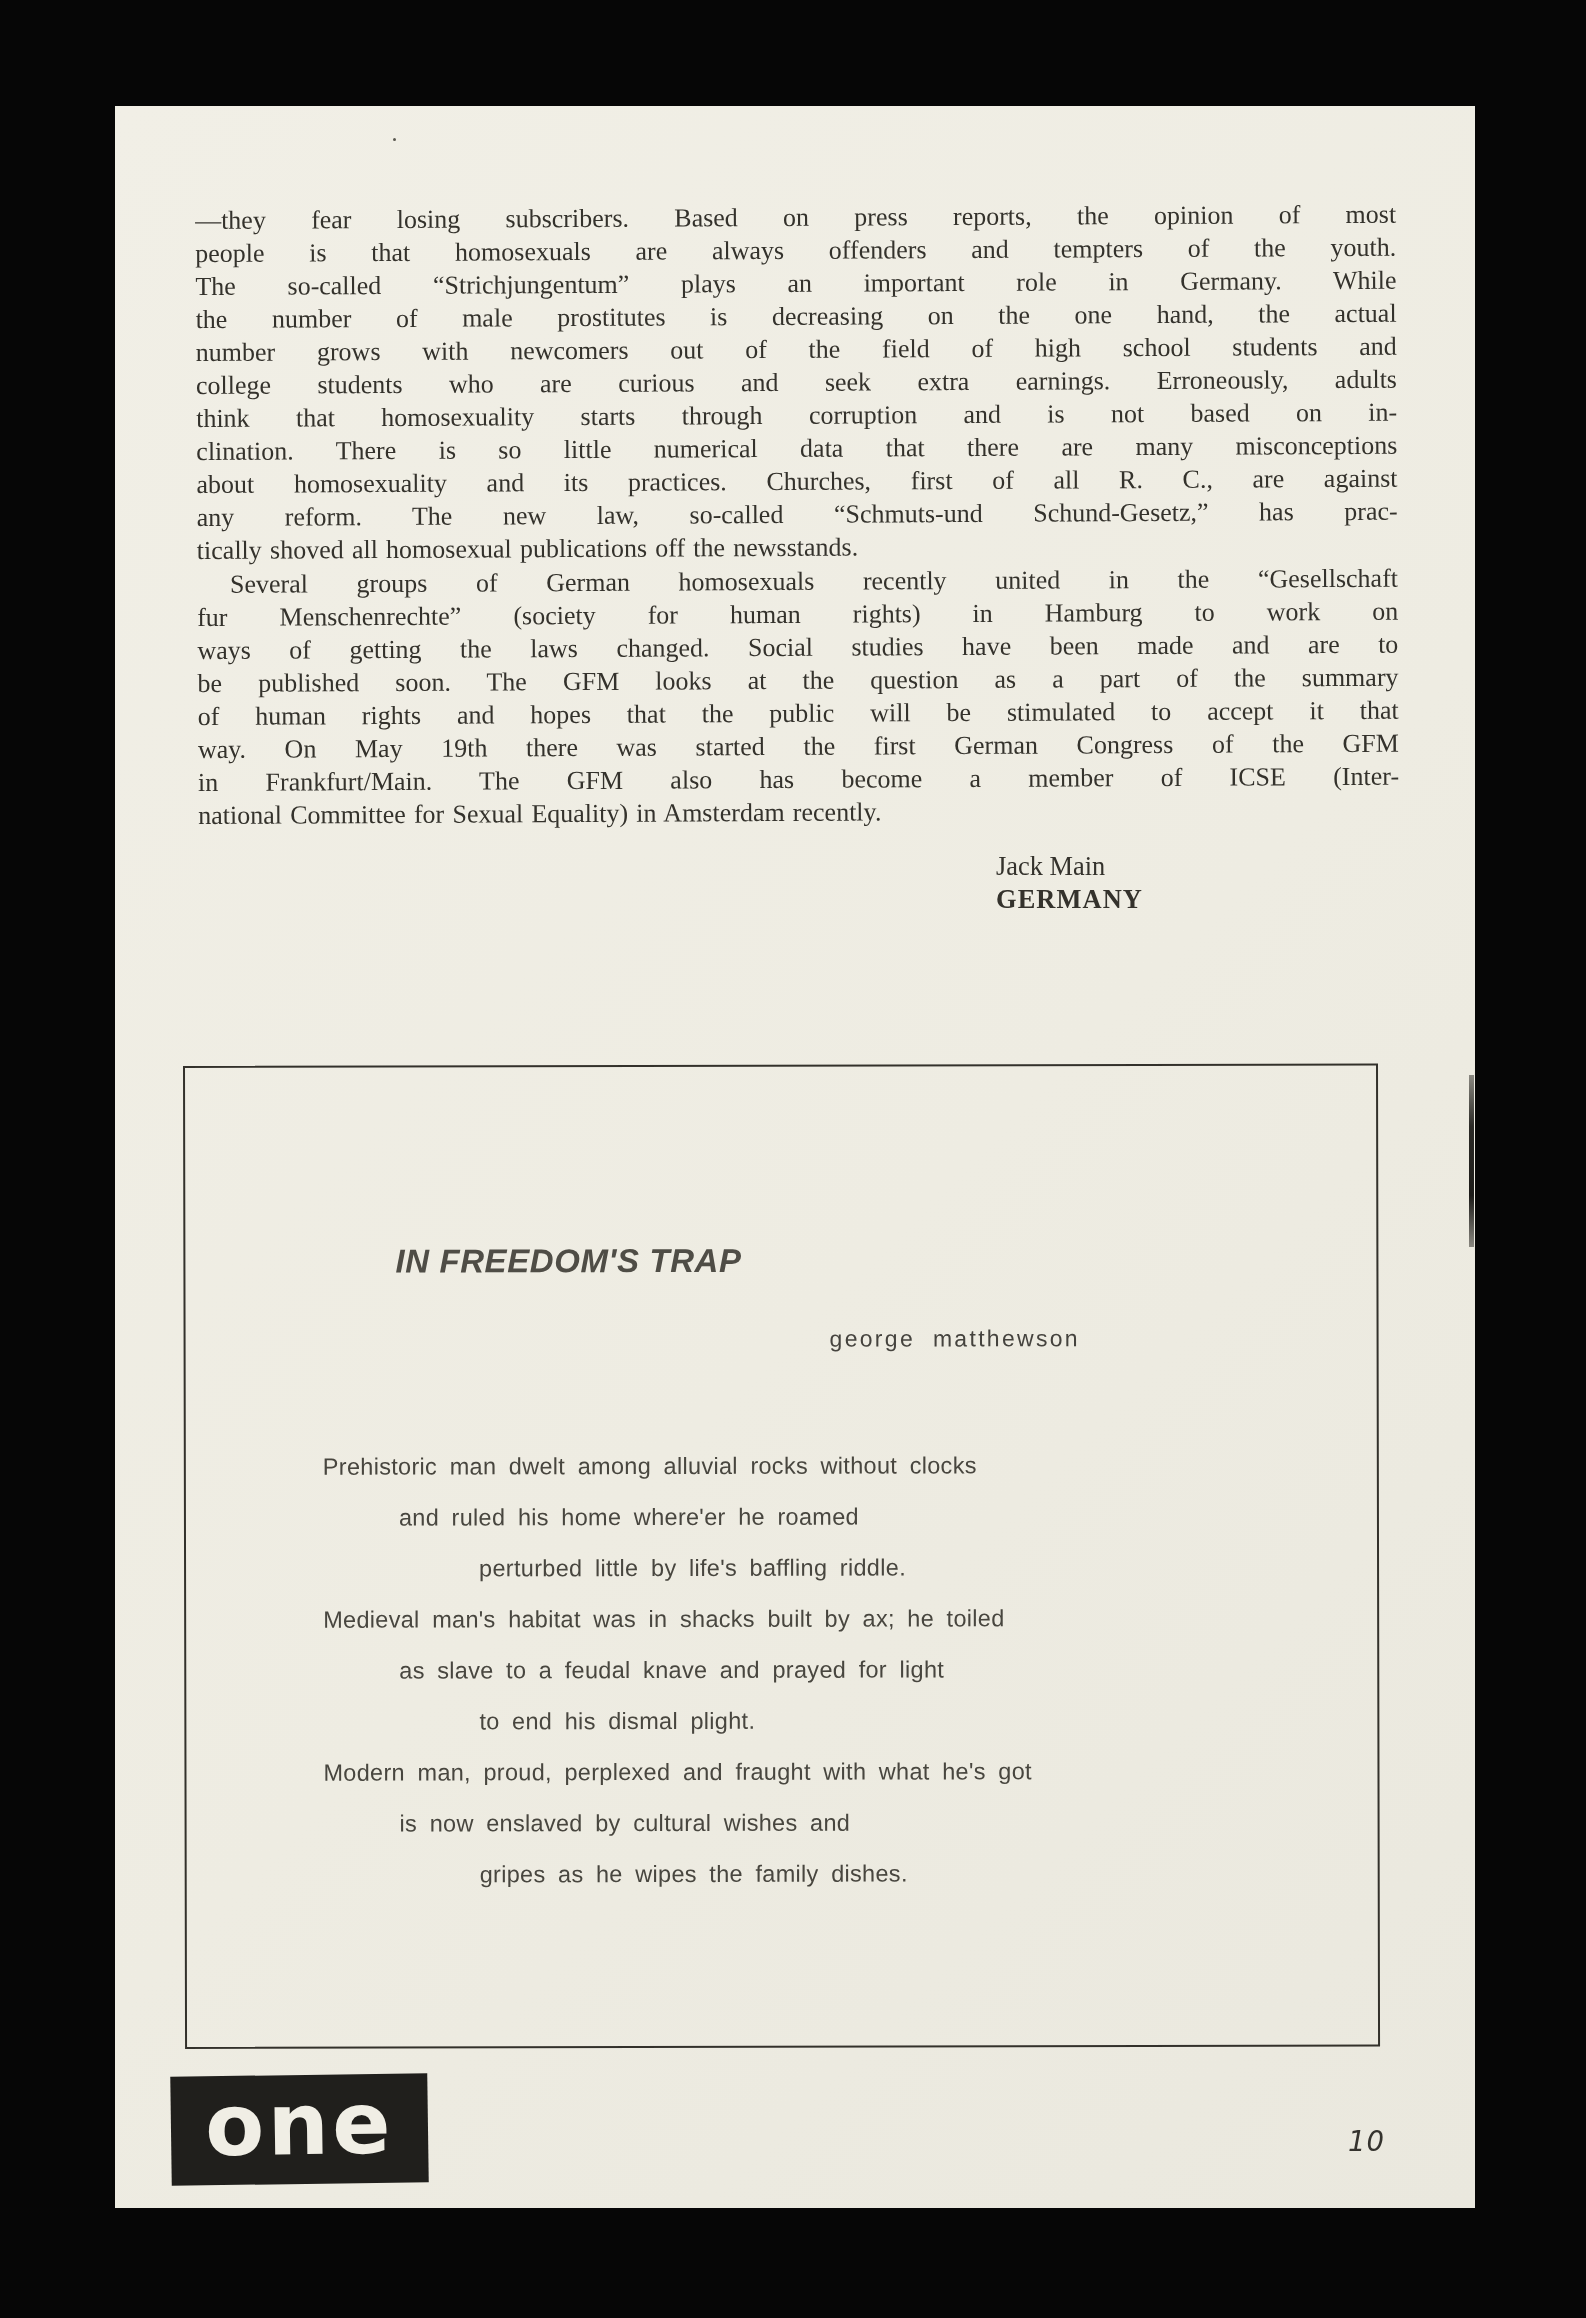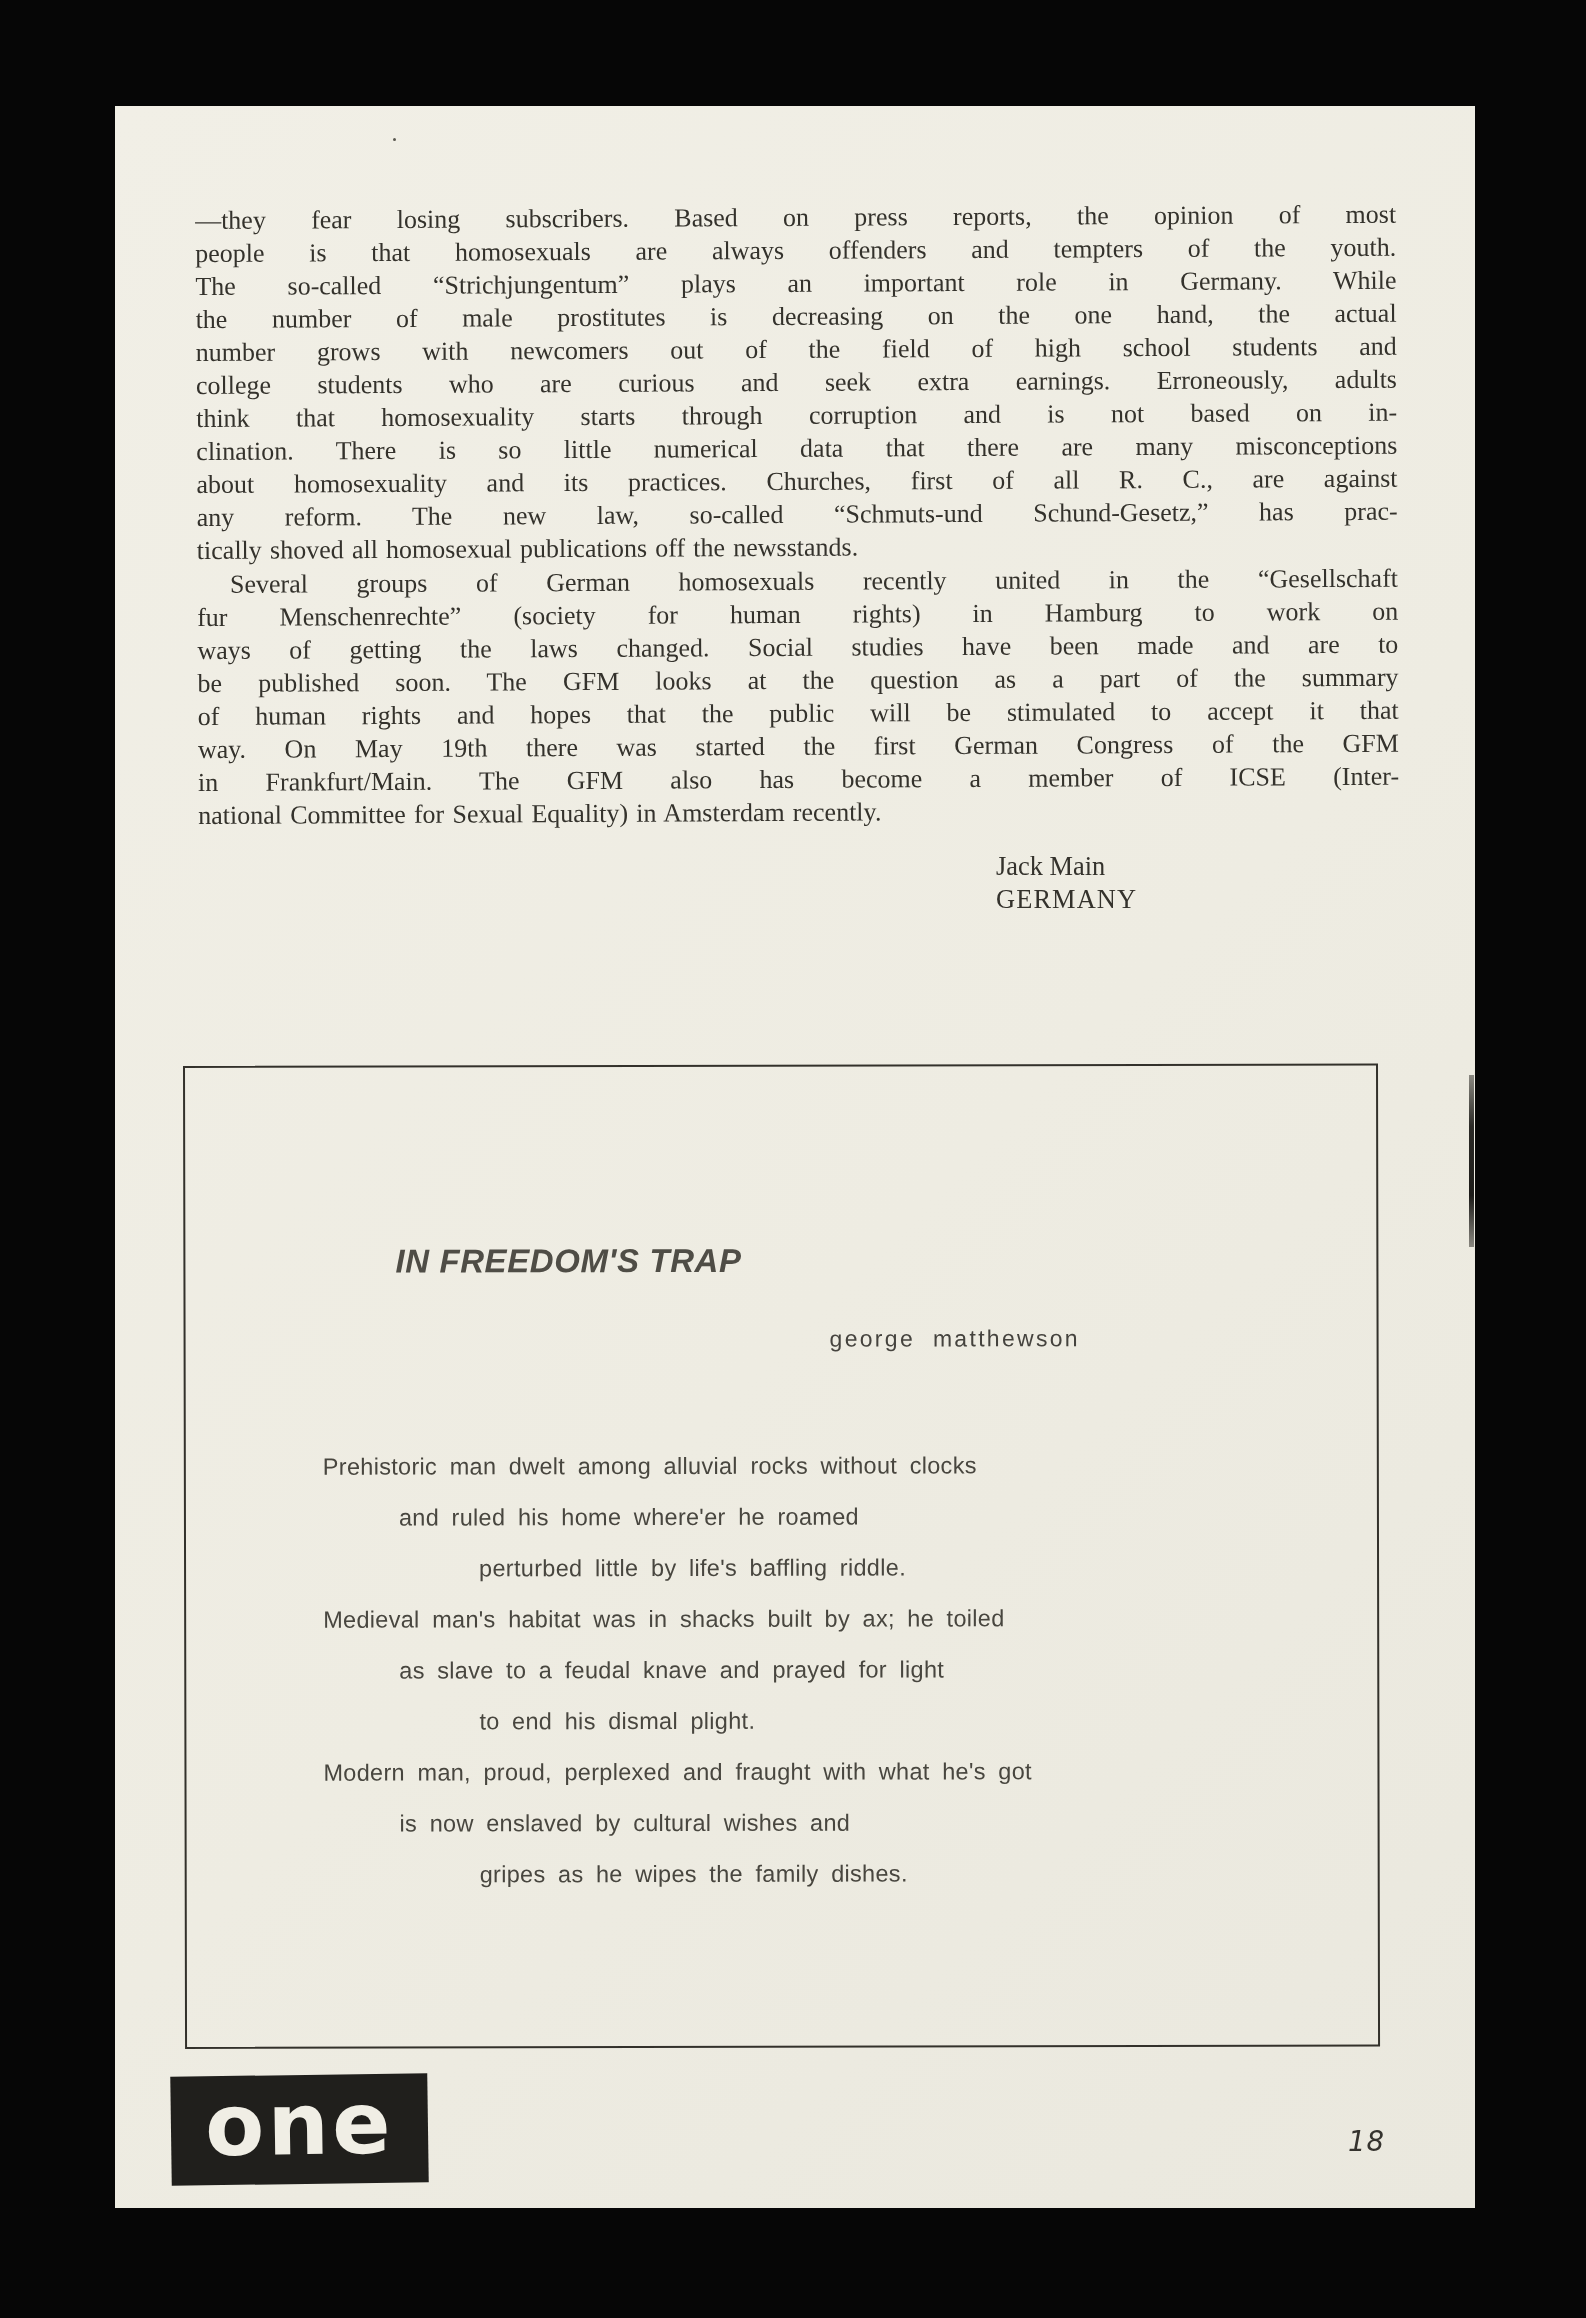--- a/index.html
+++ b/index.html
@@ -53,21 +53,21 @@
   .para-gap { height: 0.6px; }
   .signature {
     position: absolute;
     left: 881px;
     top: 744px;
     font-family: "Liberation Serif", "DejaVu Serif", serif;
     font-size: 26.4px;
     line-height: 33px;
     color: #34322c;
   }
-  .signature .country { letter-spacing: 1.1px; }
+  .signature .country { letter-spacing: 1.1px; font-weight: bold; }
   
   .poembox {
     position: absolute;
     left: 68px;
     top: 960px;
     width: 1195px;
     height: 983px;
     border: 2.3px solid #33312b;
     box-sizing: border-box;
     transform: rotate(-0.12deg);
@@ -208,19 +208,19 @@
         <div class="pline i0">Modern man, proud, perplexed and fraught with what he's got</div>
         <div class="pline i1">is now enslaved by cultural wishes and</div>
         <div class="pline i2">gripes as he wipes the family dishes.</div>
       </div>
     </div>
 
     <div class="logo">
       <span class="logo-text">one</span>
     </div>
 
-    <div class="pagenum">18</div>
+    <div class="pagenum">10</div>
 
     <div class="binding-mark"></div>
 
   </div>
 </div>
 
 
 </body></html>

